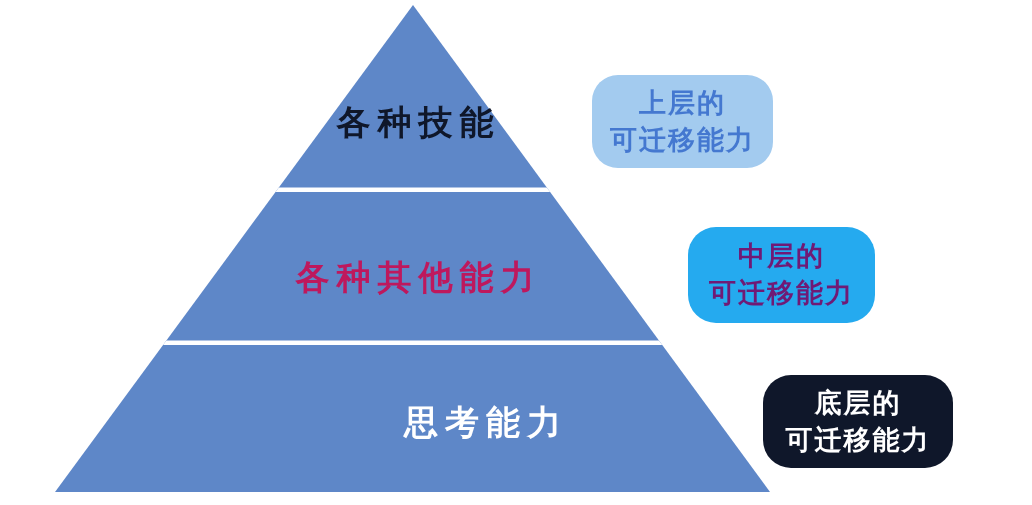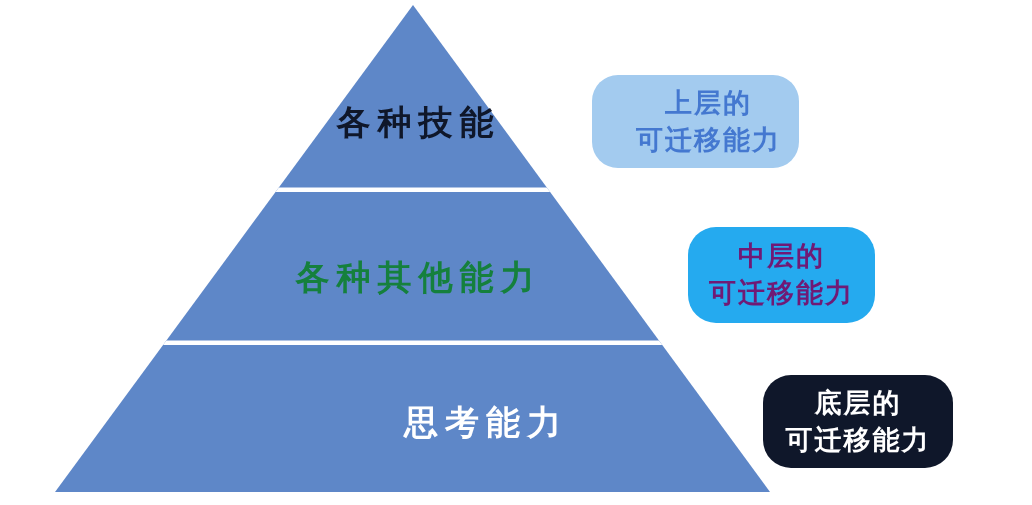--- a/index.html
+++ b/index.html
@@ -43,21 +43,21 @@
     display: flex;
     flex-direction: column;
     align-items: center;
     justify-content: center;
     font-size: 27px;
     font-weight: bold;
     line-height: 37px;
     text-align: center;
     letter-spacing: 2px;
   }
-  .callout-1 { left: 592px; top: 75px;  width: 181px; height: 93px; border-radius: 26px; padding-left: 26px; }
+  .callout-1 { left: 592px; top: 75px;  width: 181px; height: 93px; border-radius: 26px; }
   .callout-2 { left: 688px; top: 227px; width: 187px; height: 96px; border-radius: 28px; }
   .callout-3 { left: 763px; top: 375px; width: 190px; height: 93px; border-radius: 28px; }
 </style>
 </head>
 <body>
 
 <div class="canvas">
 
   <svg class="pyramid-svg" viewBox="0 0 1032 505">
     <defs>
@@ -67,21 +67,21 @@
     </defs>
     <polygon points="413,5 55,492 770,492" fill="#5E87C8"></polygon>
     <g clip-path="url(#pyr-clip)">
       <rect x="0" y="187.5" width="1032" height="4.5" fill="#ffffff"></rect>
       <rect x="0" y="340.5" width="1032" height="4.5" fill="#ffffff"></rect>
     </g>
   </svg>
 
   <div class="tier-label tier-label-1" style="color: #0f172a; font-family: Liberation Serif, serif;">各种技能</div>
 
-  <div class="tier-label tier-label-2" style="color: #15803d;">各种其他能力</div>
+  <div class="tier-label tier-label-2" style="color: #be185d;">各种其他能力</div>
 
   <div class="tier-label tier-label-3" style="color: rgb(255, 255, 255);">思考能力</div>
 
   <div class="callout callout-1" style="background-color: rgb(163, 203, 239); color: rgb(68, 120, 208);">
     <div>上层的</div>
     <div>可迁移能力</div>
   </div>
 
   <div class="callout callout-2" style="background-color: rgb(37, 170, 239); color: #701a75;">
     <div>中层的</div>

